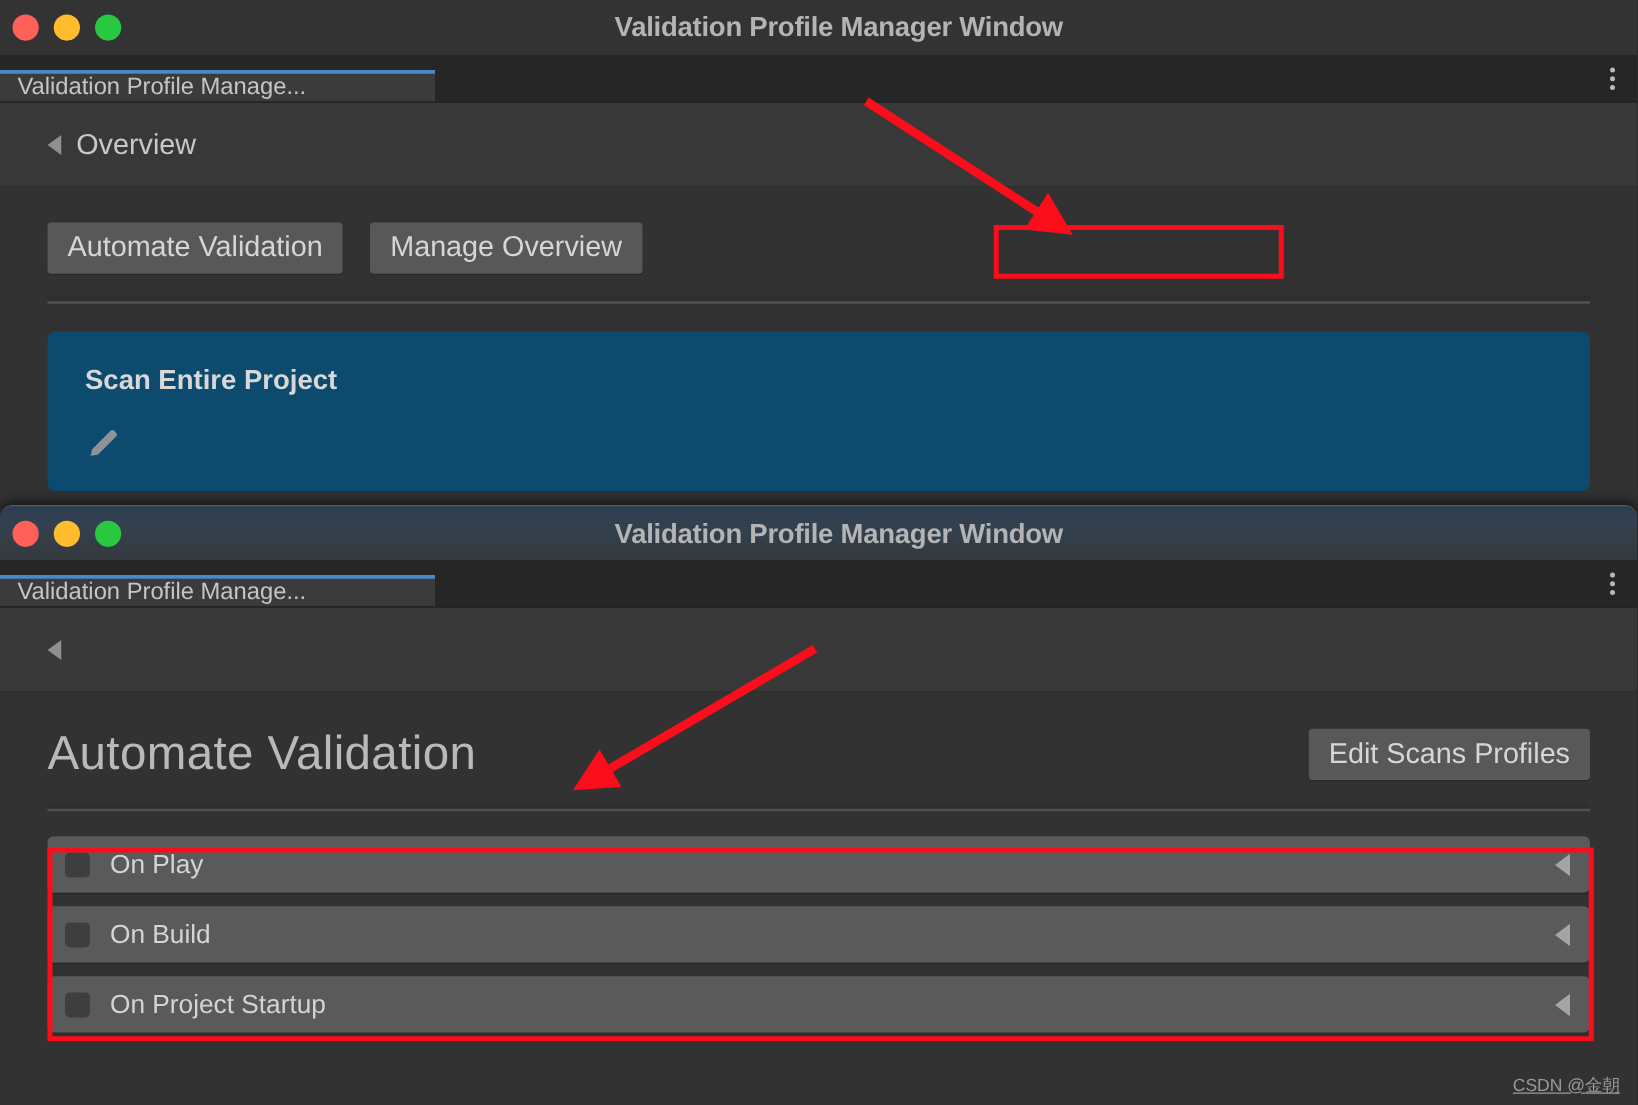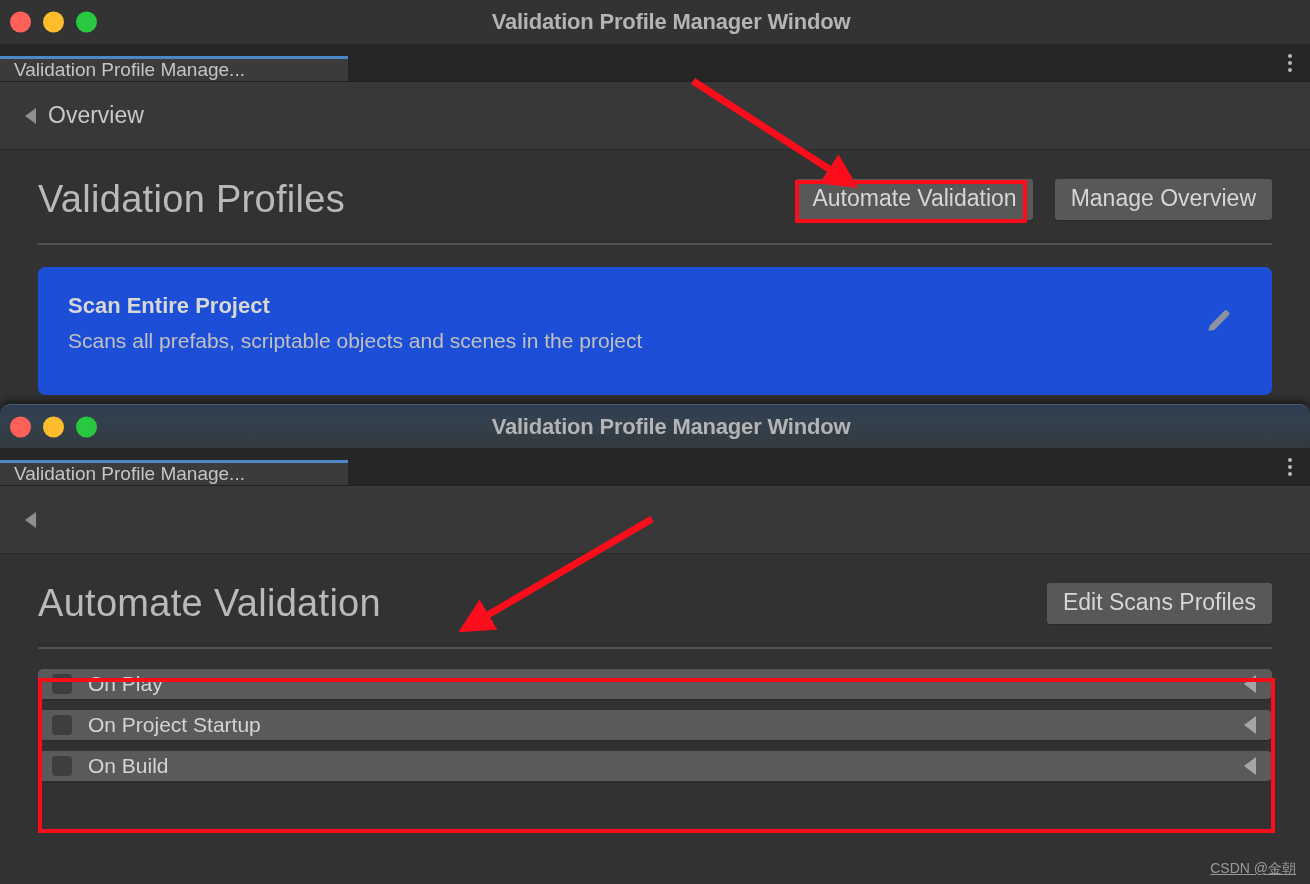--- a/index.html
+++ b/index.html
@@ -108,21 +108,21 @@
     border-radius: 50%;
     background: #b9b9b9;
   }
 
   
   .breadcrumb-bar {
     height: 68px;
     background: #383838;
     display: flex;
     align-items: center;
-    padding-left: 25px;
+    padding-left: 38px;
     border-bottom: 1px solid #2b2b2b;
   }
   .back-arrow {
     width: 0; height: 0;
     border-top: 8px solid transparent;
     border-bottom: 8px solid transparent;
     border-right: 11px solid #8f8f8f;
     margin-right: 12px;
   }
   .breadcrumb-text {
@@ -165,27 +165,28 @@
   }
 
   .divider-group {
     margin: 18px 12px 0 12px;
   }
   .divider-dark { height: 4px; background: #2e2e2e; }
   .divider-light { height: 2px; background: #6d6d6d; opacity: 0.55; }
 
   .card {
     margin: 22px 12px 0 12px;
-    background: #1d4ed8;
+    background: #0c4a6e;
     border-radius: 7px;
     padding: 26px 30px;
     height: 128px;
     display: flex;
     align-items: flex-start;
     justify-content: space-between;
+    flex-direction: column;
   }
   .card-title {
     font-size: 22px;
     font-weight: bold;
     color: #d8d8d8;
     margin-bottom: 10px;
   }
   .card-desc {
     font-size: 21px;
     color: #c0c0c0;
@@ -202,21 +203,21 @@
     border-top-right-radius: 10px;
     box-shadow: 0 -3px 9px rgba(0,0,0,0.55);
   }
 
   #window-2 .body { height: 100%; }
 
   .toggle-list { margin: 20px 12px 0 12px; }
 
   .toggle-row {
     position: relative;
-    height: 30px;
+    height: 45px;
     background: #5a5a5a;
     border-radius: 5px;
     margin-bottom: 11px;
     display: flex;
     align-items: center;
     padding: 0 14px;
     box-shadow: 0 2px 0 #2d2d2d;
   }
 
   .checkbox {
@@ -301,36 +302,34 @@
       </div>
     </div>
 
     <div class="breadcrumb-bar">
       <div class="back-arrow"></div>
       <div class="breadcrumb-text">Overview</div>
     </div>
 
     <div class="body">
       <div class="page-head">
-        <div class="page-title">Validation Profiles</div>
         <div class="head-actions">
           <button class="btn">Automate Validation</button>
           <button class="btn">Manage Overview</button>
         </div>
       </div>
 
       <div class="divider-group">
         <div class="divider-dark"></div>
         <div class="divider-light"></div>
       </div>
 
       <div class="card">
         <div>
           <div class="card-title">Scan Entire Project</div>
-          <div class="card-desc">Scans all prefabs, scriptable objects and scenes in the project</div>
         </div>
         <div class="pencil-icon">
           <svg width="30" height="30" viewBox="0 0 24 24" fill="none">
             <path d="M3.5 20.5l1.1-4.2L16.2 4.7a1.8 1.8 0 012.6 0l1.0 1.0a1.8 1.8 0 010 2.6L8.2 19.9l-4.7.6z" fill="#9a9a9a"></path>
           </svg>
         </div>
       </div>
     </div>
   </div>
 
@@ -374,26 +373,26 @@
       </div>
 
       <div class="toggle-list">
         <div class="toggle-row">
           <div class="checkbox"></div>
           <div class="toggle-label">On Play</div>
           <div class="foldout-arrow"></div>
         </div>
         <div class="toggle-row">
           <div class="checkbox"></div>
-          <div class="toggle-label">On Project Startup</div>
+          <div class="toggle-label">On Build</div>
           <div class="foldout-arrow"></div>
         </div>
         <div class="toggle-row">
           <div class="checkbox"></div>
-          <div class="toggle-label">On Build</div>
+          <div class="toggle-label">On Project Startup</div>
           <div class="foldout-arrow"></div>
         </div>
       </div>
     </div>
   </div>
 
   <div class="anno-box" id="anno-box-automate"></div>
   <div class="anno-box" id="anno-box-triggers"></div>
 
   <svg class="anno-svg">

